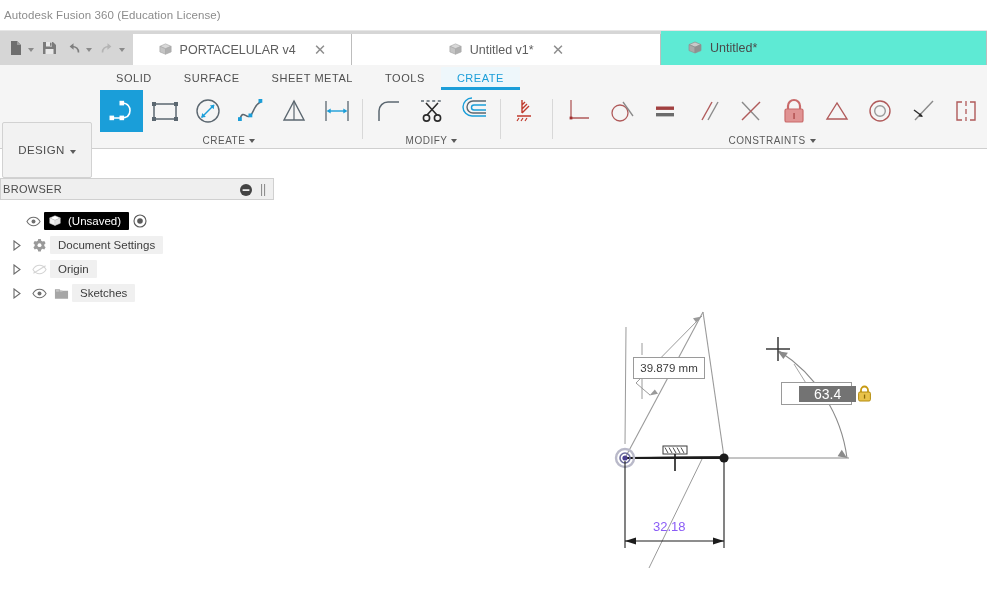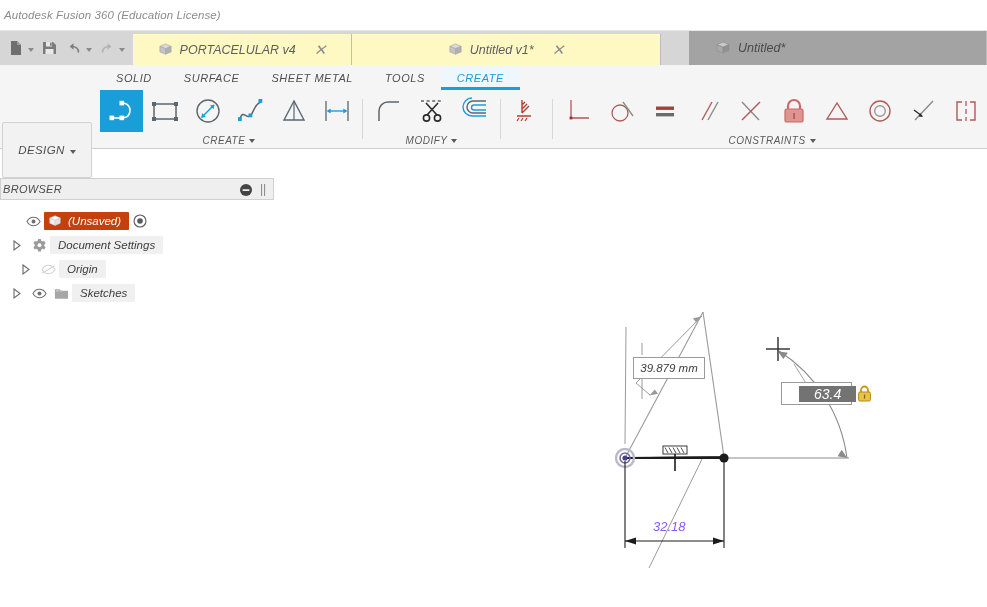--- a/index.html
+++ b/index.html
@@ -7,21 +7,20 @@
     margin: 0; padding: 0;
     width: 987px; height: 607px;
     overflow: hidden;
     background: #ffffff;
     font-family: "Liberation Sans", sans-serif;
   }
   #app {
     position: relative;
     width: 852px; height: 607px;
     background: #ffffff;
-    font-style: italic;
   }
 
   
   .titlebar {
     position: absolute; left: 0; top: 0;
     width: 987px; height: 31px;
     background: #ffffff;
     border-bottom: 1px solid #e6e6e6;
     display: flex; align-items: center;
   }
@@ -64,26 +63,25 @@
     position: relative;
     height: 31px;
     display: flex; align-items: center;
     justify-content: center;
     font-size: 12.5px;
     color: #5e5e5e;
     background: #c8c8c8;
     border-right: 1px solid #bdbdbd;
     padding: 0 10px;
   }
-  .tab.inactive { background: #fef9c3; }
+  .tab.inactive { background: #ffffff; }
   .tab.active {
-    background: #a3a3a3;
+    background: #5eead4;
     color: #4a4a4a;
     height: 34px;
-    margin-left: 28px;
   }
   .tab .cube { margin-right: 7px; display: block; }
   .tab .tab-x {
     margin-left: 18px;
     font-size: 15px;
     color: #8d8d8d;
     line-height: 1;
     cursor: default;
     font-family: "Liberation Sans", sans-serif;
   }
@@ -192,21 +190,21 @@
   .trow {
     display: flex; align-items: center;
     height: 24px;
     font-size: 11.5px;
     color: #3d3d3d;
     white-space: nowrap;
   }
   .twist { width: 22px; display: flex; justify-content: center; align-items: center; }
   .tico { width: 22px; display: flex; justify-content: center; align-items: center; }
   .chip {
-    background: #c2410c; color: #ffffff;
+    background: #000000; color: #ffffff;
     display: flex; align-items: center;
     height: 18px; padding: 0 8px 0 4px;
     border-radius: 1px;
   }
   .chip .cube { margin-right: 6px; }
   .row-hl { background: #f0f0f0; padding: 0 8px; height: 18px; display:flex; align-items:center; border-radius:1px;}
 
   
   .canvas {
     position: absolute; left: 274px; top: 150px;
@@ -572,21 +570,21 @@
             <path d="M6.6 1h2.8l.4 1.9 1.5.9 1.8-.7 1.4 2.4-1.4 1.3v1.7l1.4 1.3-1.4 2.4-1.8-.7-1.5.9-.4 1.9H6.6l-.4-1.9-1.5-.9-1.8.7L1.5 9.8 2.9 8.5V6.8L1.5 5.5l1.4-2.4 1.8.7 1.5-.9z" fill="#9a9a9a"></path>
             <circle cx="8" cy="7.6" r="2.1" fill="#ffffff"></circle>
           </svg>
         </span>
         <span class="row-hl">
           <span>Document Settings</span>
         </span>
       </div>
 
 
-      <div class="trow" style="padding-left:15px">
+      <div class="trow" style="padding-left:6px">
         <span class="twist">
           <svg width="10" height="11" viewBox="0 0 10 11">
             <path d="M2 1l6 4.5L2 10z" fill="none" stroke="#6b6b6b" stroke-width="1.1"></path>
           </svg>
         </span>
         <span class="tico">
           <svg width="15" height="11" viewBox="0 0 16 11">
             <path d="M1 5.5C3 2 5.4 1 8 1s5 1 7 4.5C13 9 10.6 10 8 10S3 9 1 5.5z" fill="none" stroke="#d4d4d4" stroke-width="1.1"></path>
             <path d="M1.5 9.5L14.5 1.5" stroke="#d4d4d4" stroke-width="1.1"></path>
           </svg>

